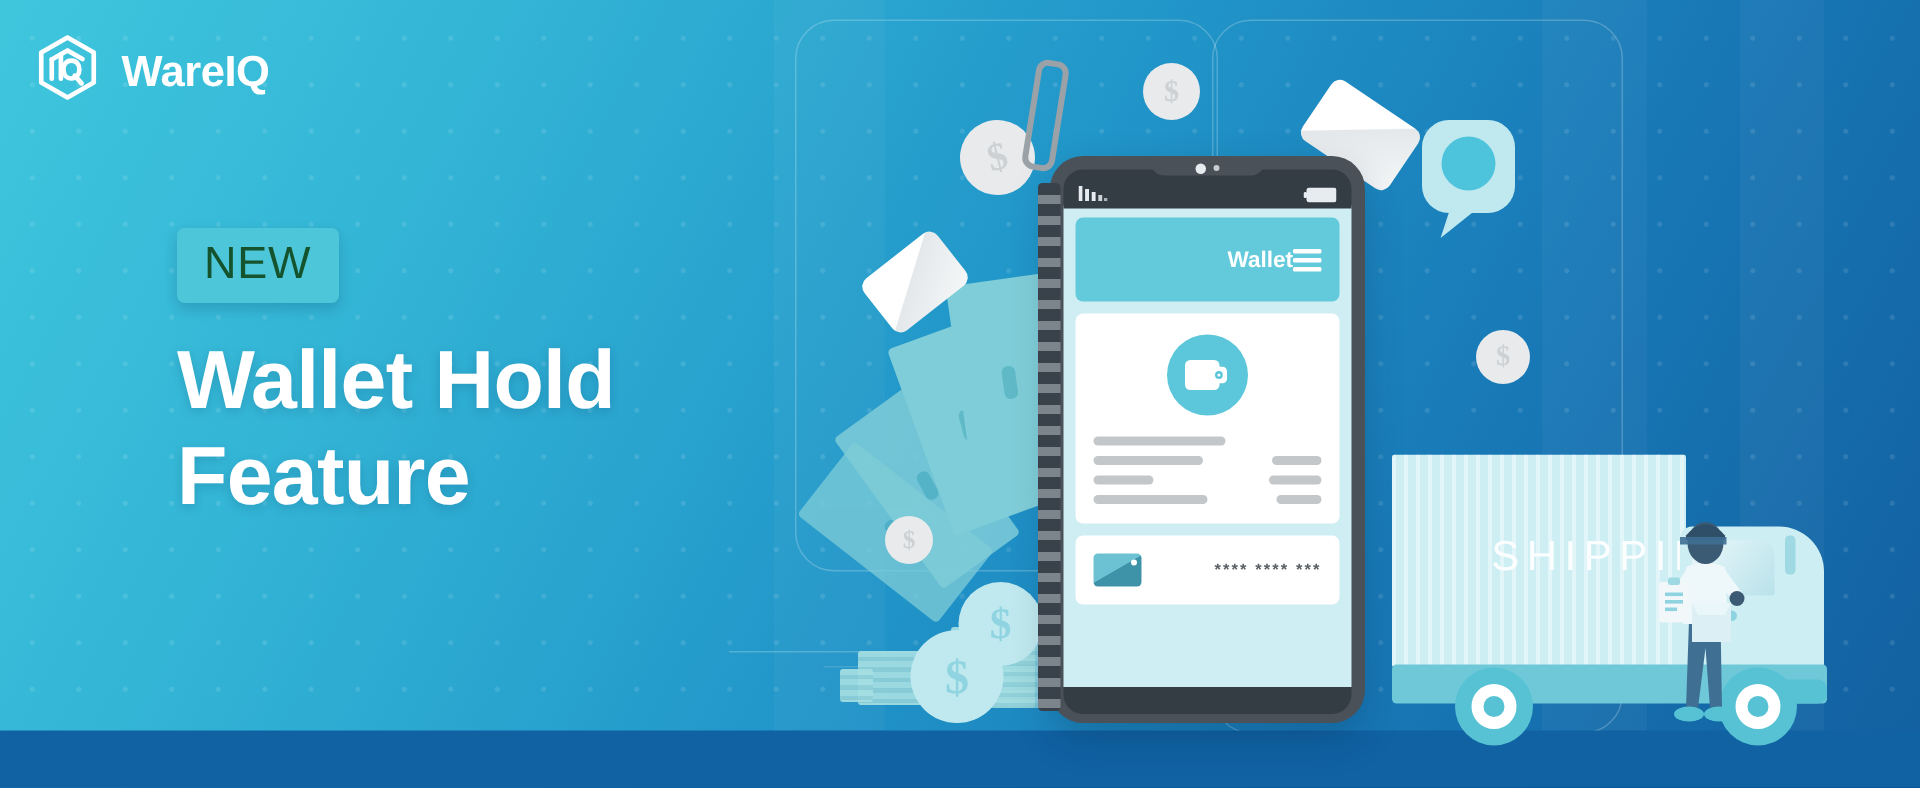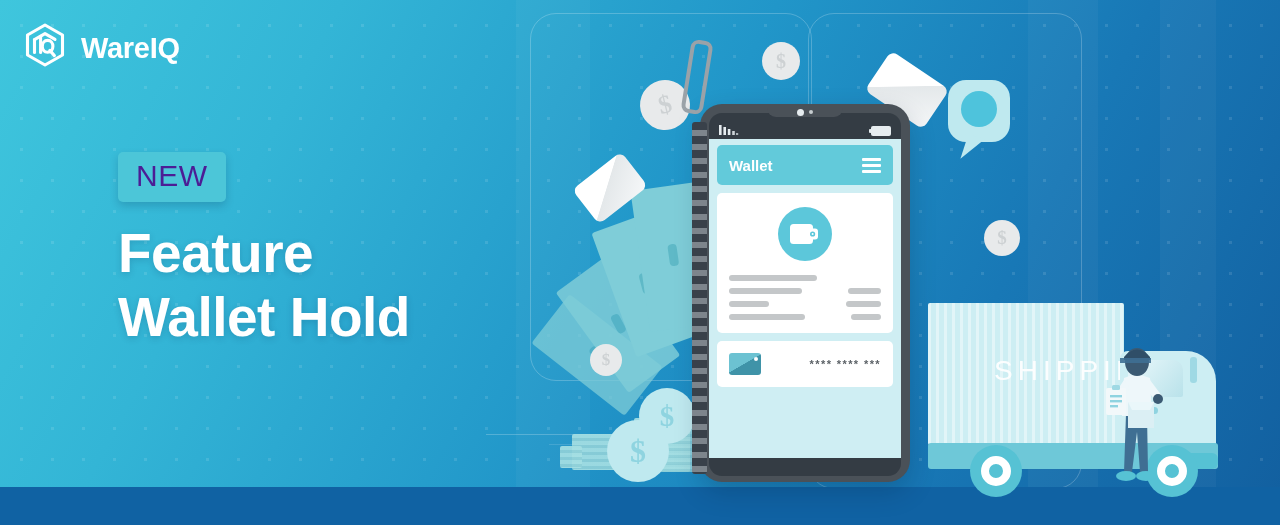--- a/index.html
+++ b/index.html
@@ -71,21 +71,21 @@
   
   .headline-block {
     position: absolute;
     left: 118px;
     top: 152px;
     width: 380px;
   }
   .badge {
     display: inline-block;
     background: #4cc6d8;
-    color: #4c1d95;
+    color: #14532d;
     font-size: 30px;
     line-height: 1;
     padding: 9px 18px 11px 18px;
     border-radius: 5px;
     box-shadow: 0 4px 9px rgba(0,30,60,.18);
     letter-spacing: .5px;
   }
   .title {
     margin-top: 20px;
     color: #ffffff;
@@ -198,26 +198,26 @@
     position: absolute;
     left: 9px;
     right: 9px;
     top: 33px;
     bottom: 24px;
     background: #cfeef3;
     overflow: hidden;
   }
   .wallet-header {
     margin: 8px 8px 0 8px;
-    height: 40px;
+    height: 56px;
     background: #62cada;
     border-radius: 5px;
     display: flex;
     align-items: center;
-    justify-content: space-between;
+    justify-content: flex-end;
     padding: 0 12px;
     box-sizing: border-box;
   }
   .wallet-header-title {
     color: #ffffff;
     font-size: 15px;
     font-weight: bold;
   }
   .hamburger { display: flex; flex-direction: column; gap: 3px; }
   .hamburger i { display: block; width: 19px; height: 3px; background: #ffffff; border-radius: 1px; }
@@ -396,22 +396,22 @@
                  C29 30.3 30.9 27.6 30.9 24.3 C30.9 21.1 29 18.4 25.6 18.4 Z" stroke="#ffffff" stroke-width="3.1" fill="none"></path>
         <path d="M27.8 28.4 L32.4 33.6" stroke="#ffffff" stroke-width="3.1" stroke-linecap="round"></path>
       </svg>
     </span>
     <span class="logo-text">WareIQ</span>
   </div>
 
   <div class="headline-block">
     <div class="badge">NEW</div>
     <div class="title">
+      <div>Wallet Hold</div>
       <div>Feature</div>
-      <div>Wallet Hold</div>
     </div>
   </div>
 
   <div class="stage">
 
     <div class="abs note" style="left:566px;top:296px;width:62px;height:118px;transform:rotate(-52deg);opacity:.75;">
       <div class="note-line" style="left:27px;top:50px;width:9px;height:19px;transform:rotate(10deg);"></div>
     </div>
     <div class="abs note" style="left:586px;top:262px;width:64px;height:124px;transform:rotate(-36deg);opacity:.85;">
       <div class="note-line" style="left:28px;top:52px;width:9px;height:20px;transform:rotate(8deg);"></div>

